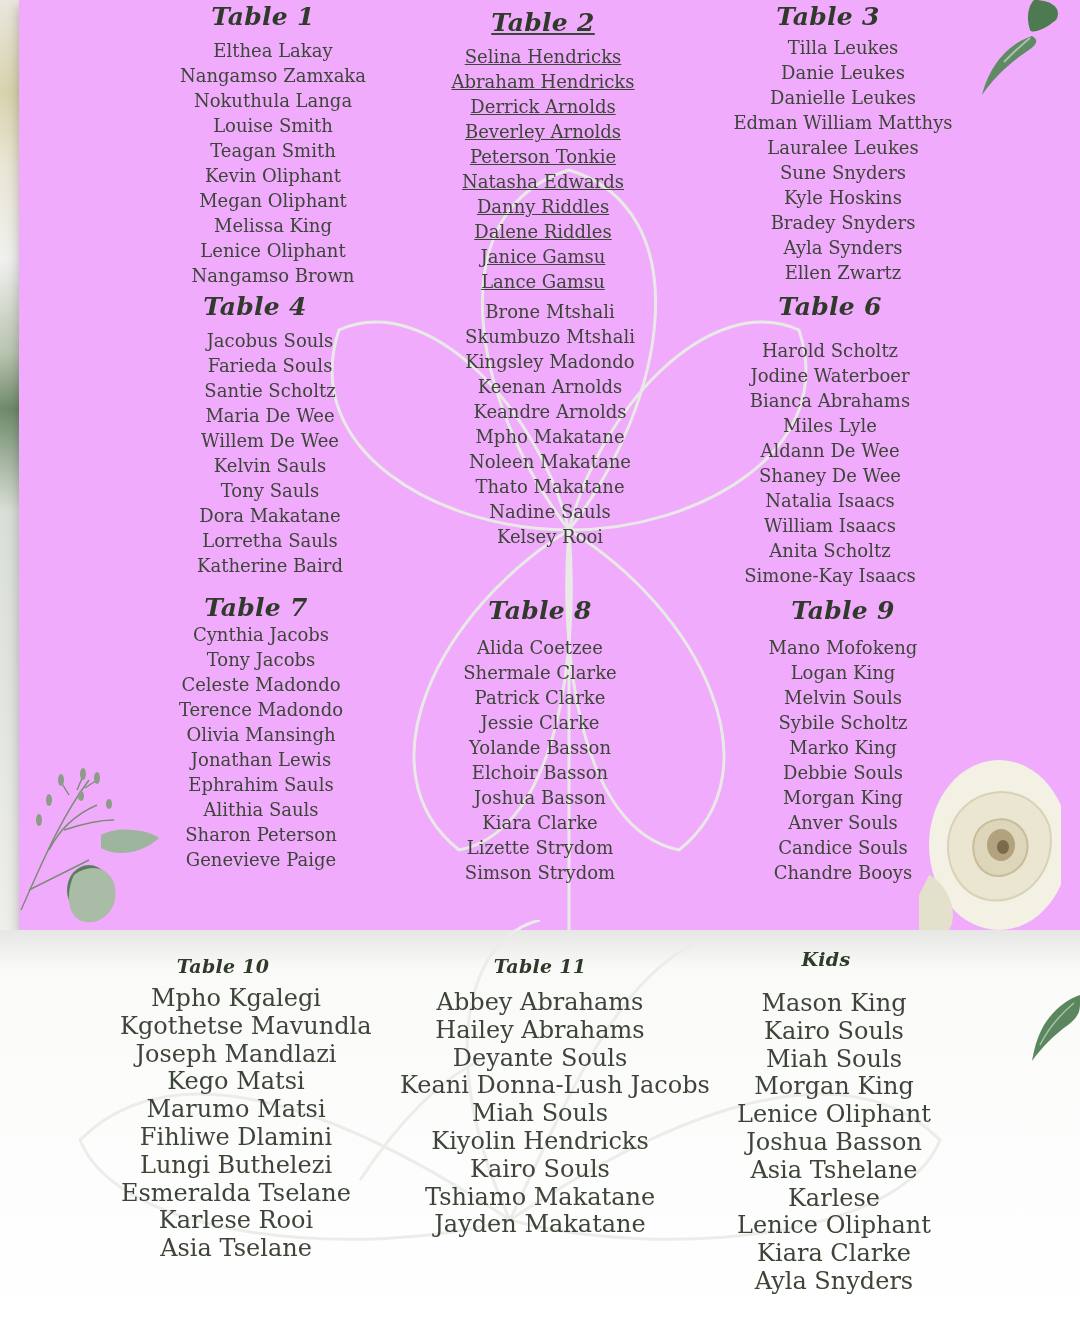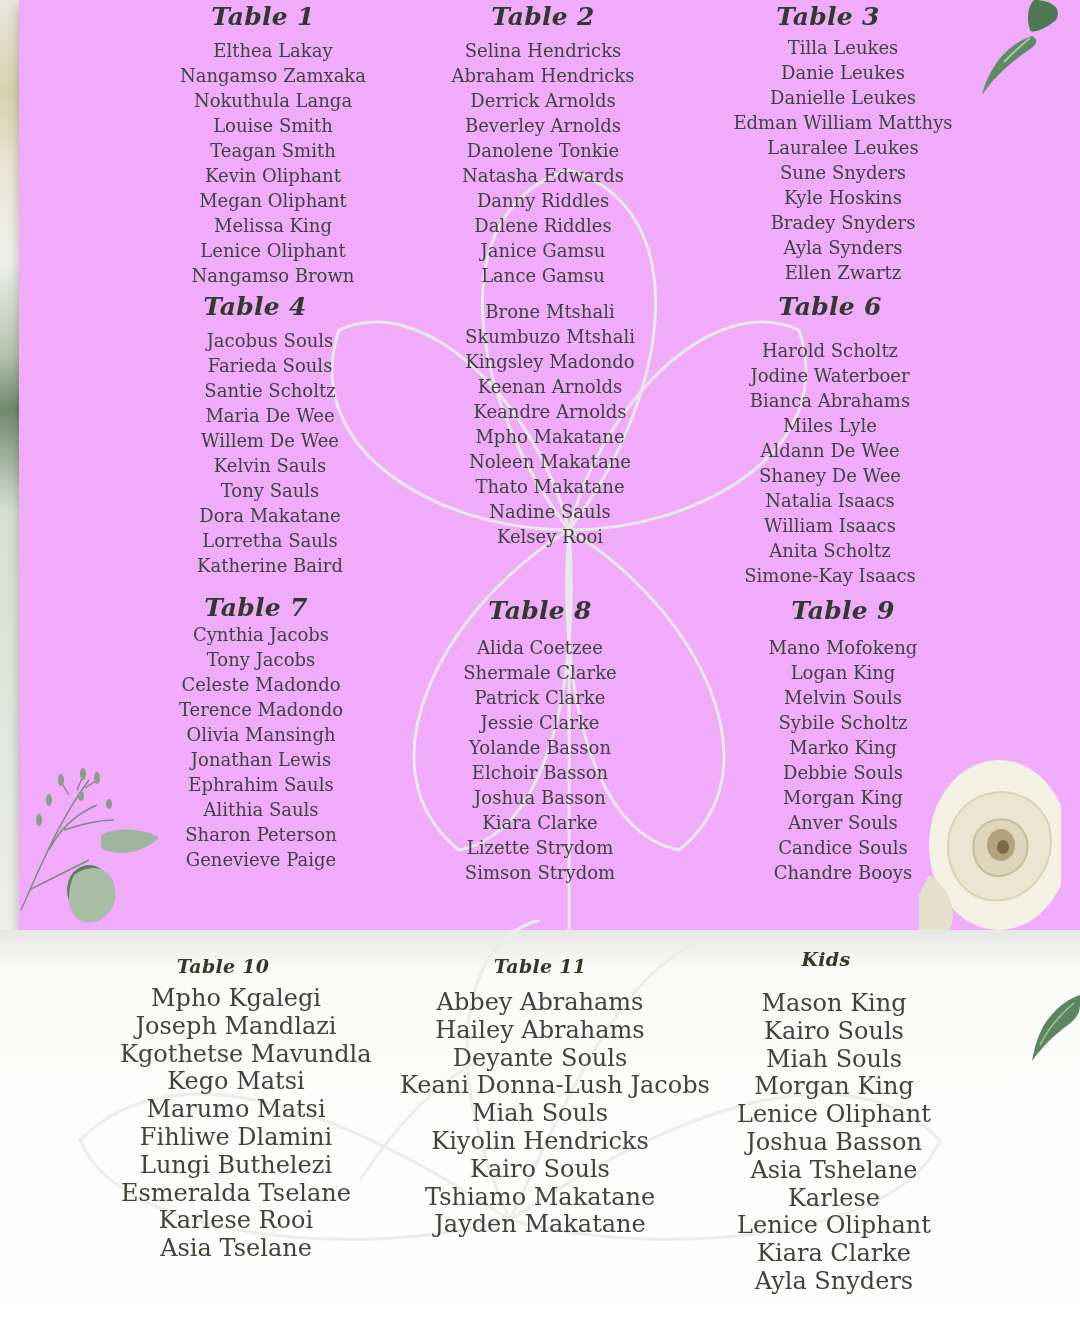--- a/index.html
+++ b/index.html
@@ -76,28 +76,28 @@
       <div class="guest">Louise Smith</div>
       <div class="guest">Teagan Smith</div>
       <div class="guest">Kevin Oliphant</div>
       <div class="guest">Megan Oliphant</div>
       <div class="guest">Melissa King</div>
       <div class="guest">Lenice Oliphant</div>
       <div class="guest">Nangamso Brown</div>
     </div>
   </div>
 
-  <div class="col" style="left:420px;top:2px;width:208px;">
+  <div class="col" style="left:420px;top:8px;width:208px;text-decoration:underline;">
     <div class="table-title">Table 2</div>
     <div style="margin-top:7px">
       <div class="guest">Selina Hendricks</div>
       <div class="guest">Abraham Hendricks</div>
       <div class="guest">Derrick Arnolds</div>
       <div class="guest">Beverley Arnolds</div>
-      <div class="guest">Danolene Tonkie</div>
+      <div class="guest">Peterson Tonkie</div>
       <div class="guest">Natasha Edwards</div>
       <div class="guest">Danny Riddles</div>
       <div class="guest">Dalene Riddles</div>
       <div class="guest">Janice Gamsu</div>
       <div class="guest">Lance Gamsu</div>
     </div>
   </div>
 
   <div class="col" style="left:704px;top:2px;width:240px;">
     <div class="table-title" style="margin-left:-30px">Table 3</div>
@@ -256,22 +256,22 @@
       <path d="M450 300 C380 150 400 20 480 0"></path>
       <path d="M450 300 C520 150 560 60 640 20"></path>
       <path d="M300 260 C340 200 380 160 420 140"></path>
     </g>
   </svg>
 
   <div class="col" style="left:120px;top:25px;width:232px;">
     <div class="table-title" style="margin-left:-26px">Table 10</div>
     <div style="margin-top:8px">
       <div class="guest">Mpho Kgalegi</div>
+      <div class="guest">Kgothetse Mavundla</div>
       <div class="guest">Joseph Mandlazi</div>
-      <div class="guest">Kgothetse Mavundla</div>
       <div class="guest">Kego Matsi</div>
       <div class="guest">Marumo Matsi</div>
       <div class="guest">Fihliwe Dlamini</div>
       <div class="guest">Lungi Buthelezi</div>
       <div class="guest">Esmeralda Tselane</div>
       <div class="guest">Karlese Rooi</div>
       <div class="guest">Asia Tselane</div>
     </div>
   </div>
 

